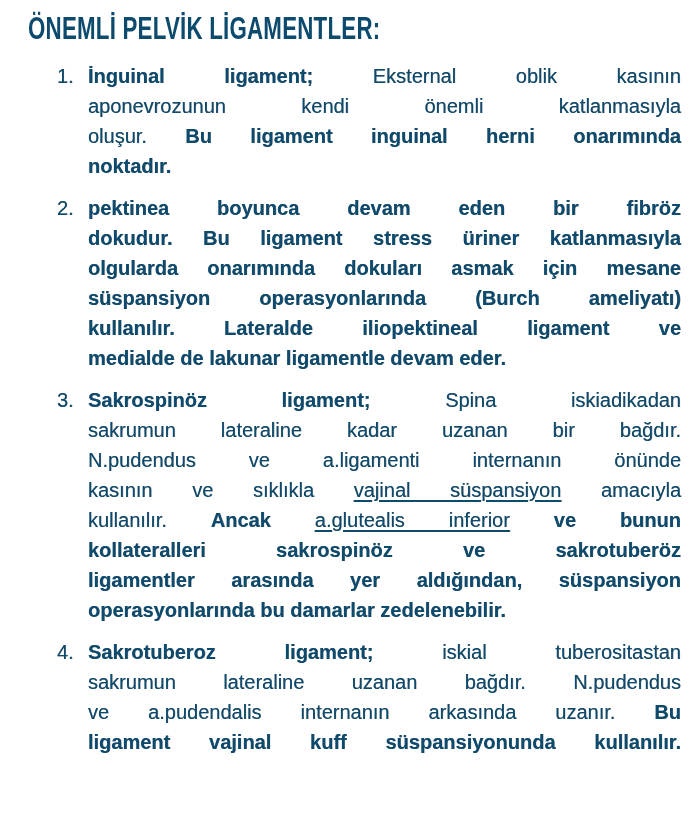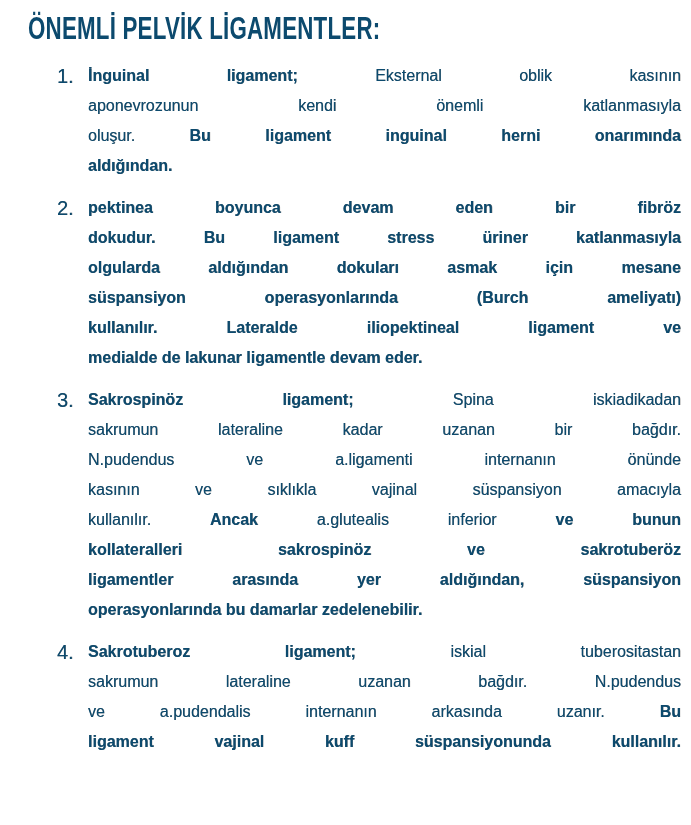--- a/index.html
+++ b/index.html
@@ -34,59 +34,60 @@
   }
   .num {
     flex: 0 0 31px;
     width: 31px;
     font-size: 20px;
     line-height: 30px;
     text-shadow: 0.3px 0 0 rgba(0,0,0,0.5);
   }
   .itembody {
     flex: 1;
-    font-size: 16px;
+    font-size: 20px;
     line-height: 30px;
     text-shadow: 0.3px 0 0 rgba(0,0,0,0.5);
   }
   .line {
     text-align: justify;
     text-align-last: justify;
   }
   .line.last {
     text-align-last: left;
   }
   .b { font-weight: 700; }
   .u {
+    text-decoration: underline;
     text-decoration-thickness: 2px;
     text-underline-offset: 3px;
     margin-top: 20px;
   }
 </style>
 </head>
 <body>
 
 <div class="page">
   <h1 class="title">ÖNEMLİ PELVİK LİGAMENTLER:</h1>
   <div class="list" id="ligament-list">
       <div class="item">
         <div class="num">1.</div>
         <div class="itembody">
           <div class="line"><span class="b">İnguinal ligament; </span><span>Eksternal oblik kasının</span></div>
           <div class="line"><span>aponevrozunun kendi önemli katlanmasıyla</span></div>
           <div class="line"><span>oluşur. </span><span class="b">Bu ligament inguinal herni onarımında</span></div>
-          <div class="line last"><span class="b">aldığından.</span></div>
+          <div class="line last"><span class="b">noktadır.</span></div>
         </div>
       </div>
       <div class="item">
         <div class="num">2.</div>
         <div class="itembody">
           <div class="line"><span class="b">pektinea boyunca devam eden bir fibröz</span></div>
           <div class="line"><span class="b">dokudur. Bu ligament stress üriner katlanmasıyla</span></div>
-          <div class="line"><span class="b">olgularda aldığından dokuları asmak için mesane</span></div>
+          <div class="line"><span class="b">olgularda onarımında dokuları asmak için mesane</span></div>
           <div class="line"><span class="b">süspansiyon operasyonlarında (Burch ameliyatı)</span></div>
           <div class="line"><span class="b">kullanılır. Lateralde iliopektineal ligament ve</span></div>
           <div class="line last"><span class="b">medialde de lakunar ligamentle devam eder.</span></div>
         </div>
       </div>
       <div class="item">
         <div class="num">3.</div>
         <div class="itembody">
           <div class="line"><span class="b">Sakrospinöz ligament; </span><span>Spina iskiadikadan</span></div>
           <div class="line"><span>sakrumun lateraline kadar uzanan bir bağdır.</span></div>

